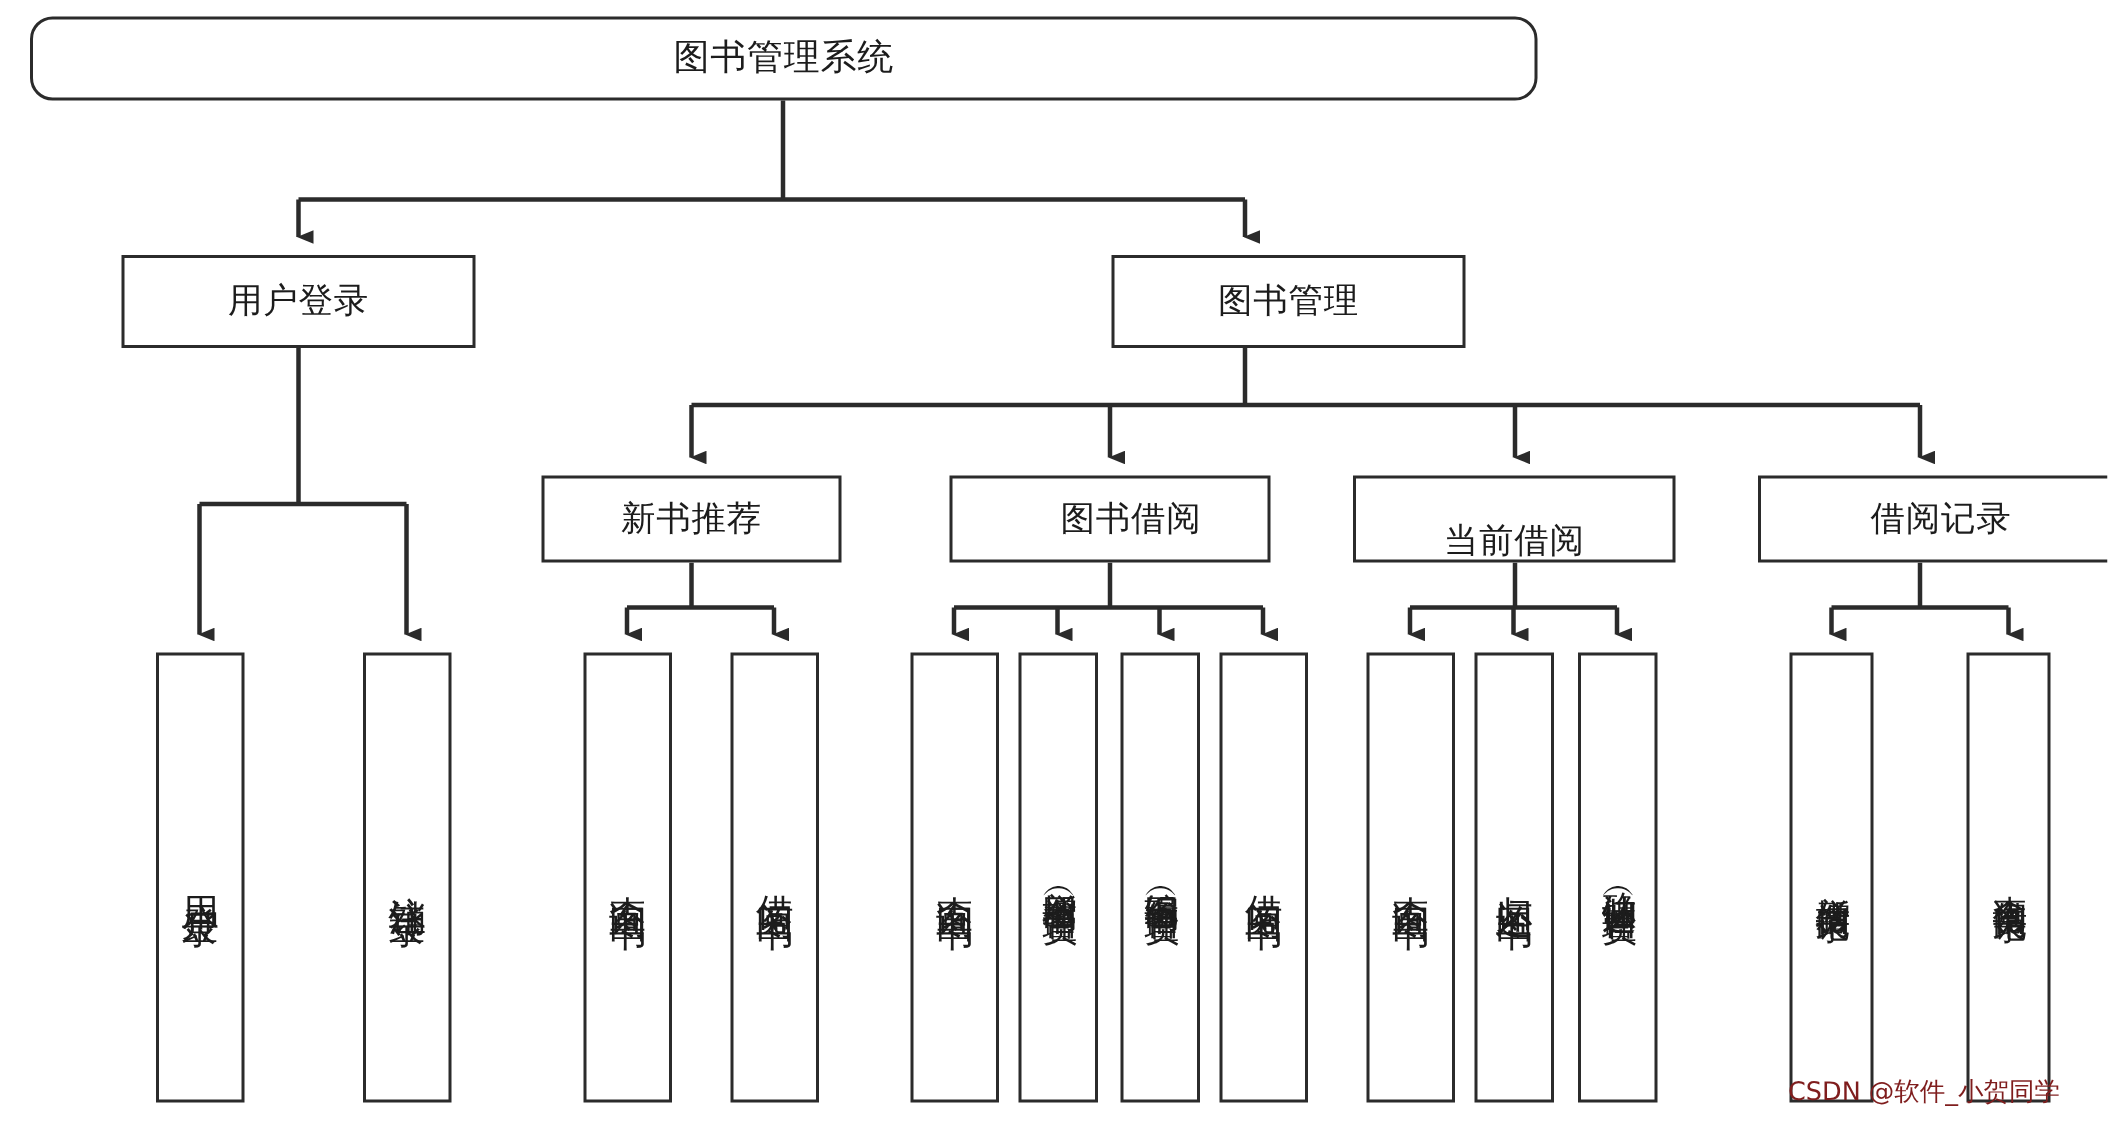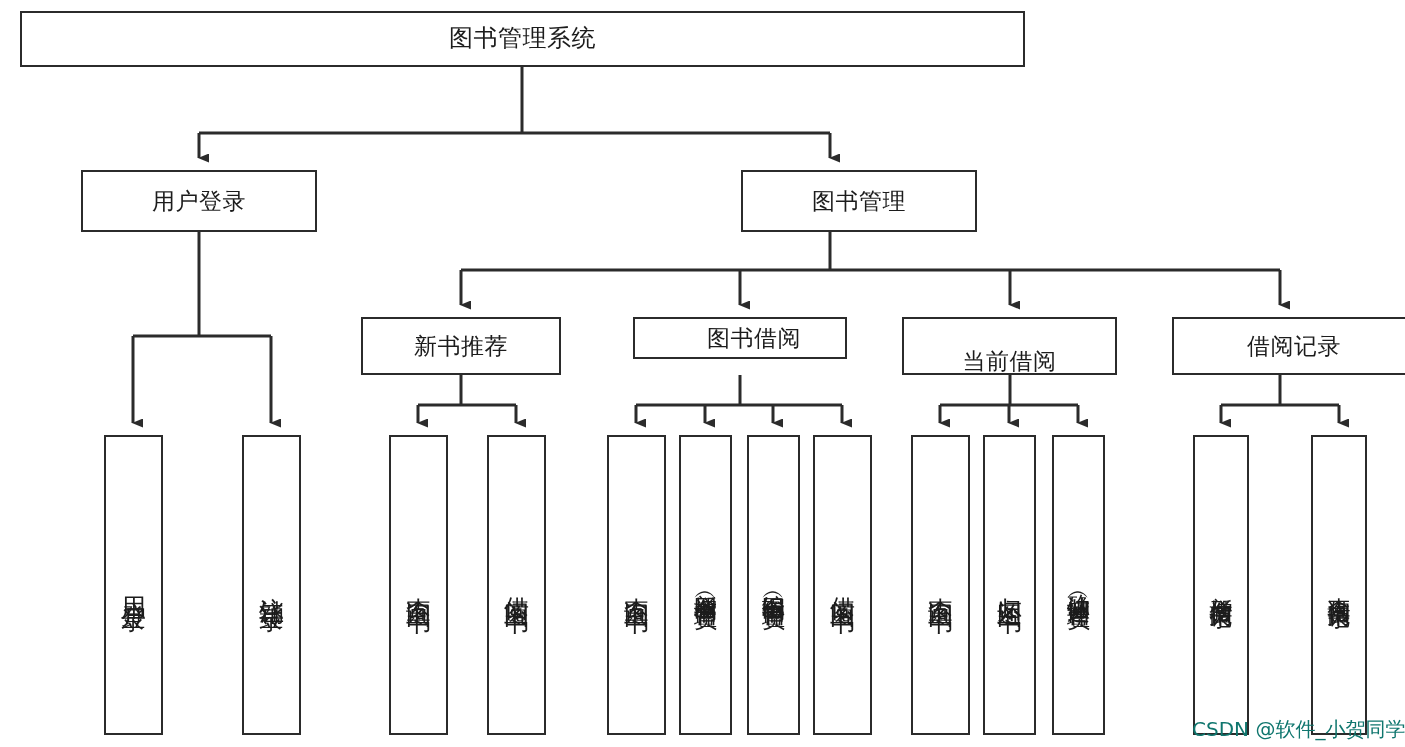--- a/index.html
+++ b/index.html
@@ -63,22 +63,22 @@
     max-height: 100%;
   }
   .node.vert.narrow .node-label {
     font-size: 23px;
     letter-spacing: 2px;
   }
   #watermark {
     position: absolute;
     left: 1192px;
     top: 716px;
-    font-size: 20px;
-    color: #0f766e;
+    font-size: 17px;
+    color: #7f1d1d;
     white-space: nowrap;
     z-index: 9;
     font-family: "DejaVu Sans", "Liberation Sans", sans-serif;
   }
 </style>
 </head>
 <body>
 
 <div id="diagram-canvas">
 
@@ -125,35 +125,35 @@
       <path d="M 1009,405 L 1009,423" marker-end="url(#arrowhead)"></path>
       <path d="M 1078,405 L 1078,423" marker-end="url(#arrowhead)"></path>
 
       <path d="M 1280,375 L 1280,405"></path>
       <path d="M 1221,405 L 1339,405"></path>
       <path d="M 1221,405 L 1221,423" marker-end="url(#arrowhead)"></path>
       <path d="M 1339,405 L 1339,423" marker-end="url(#arrowhead)"></path>
     </g>
   </svg>
 
-  <div class="node horiz root" style="left:20px; top:11px; width:1005px; height:56px;">
+  <div class="node horiz root" style="left:20px; top:11px; width:1005px; height:56px;border-radius:15px;">
     <span class="node-label">图书管理系统</span>
   </div>
 
   <div class="node horiz" style="left:81px; top:170px; width:236px; height:62px;">
     <span class="node-label">用户登录</span>
   </div>
   <div class="node horiz" style="left:712px; top:170px; width:236px; height:62px;margin-left:29px;">
     <span class="node-label">图书管理</span>
   </div>
 
   <div class="node horiz" style="left:361px; top:317px; width:200px; height:58px;">
     <span class="node-label">新书推荐</span>
   </div>
-  <div class="node horiz" style="left:633px; top:317px; width:214px; height:42px;padding-left:28px;">
+  <div class="node horiz" style="left:633px; top:317px; width:214px; height:58px;padding-left:28px;">
     <span class="node-label">图书借阅</span>
   </div>
   <div class="node horiz" style="left:902px; top:317px; width:215px; height:58px;align-items:flex-end;">
     <span class="node-label">当前借阅</span>
   </div>
   <div class="node horiz" style="left:1172px; top:317px; width:244px; height:58px;">
     <span class="node-label">借阅记录</span>
   </div>
 
   <div class="node vert" style="left:104px; top:435px; width:59px; height:300px;">

